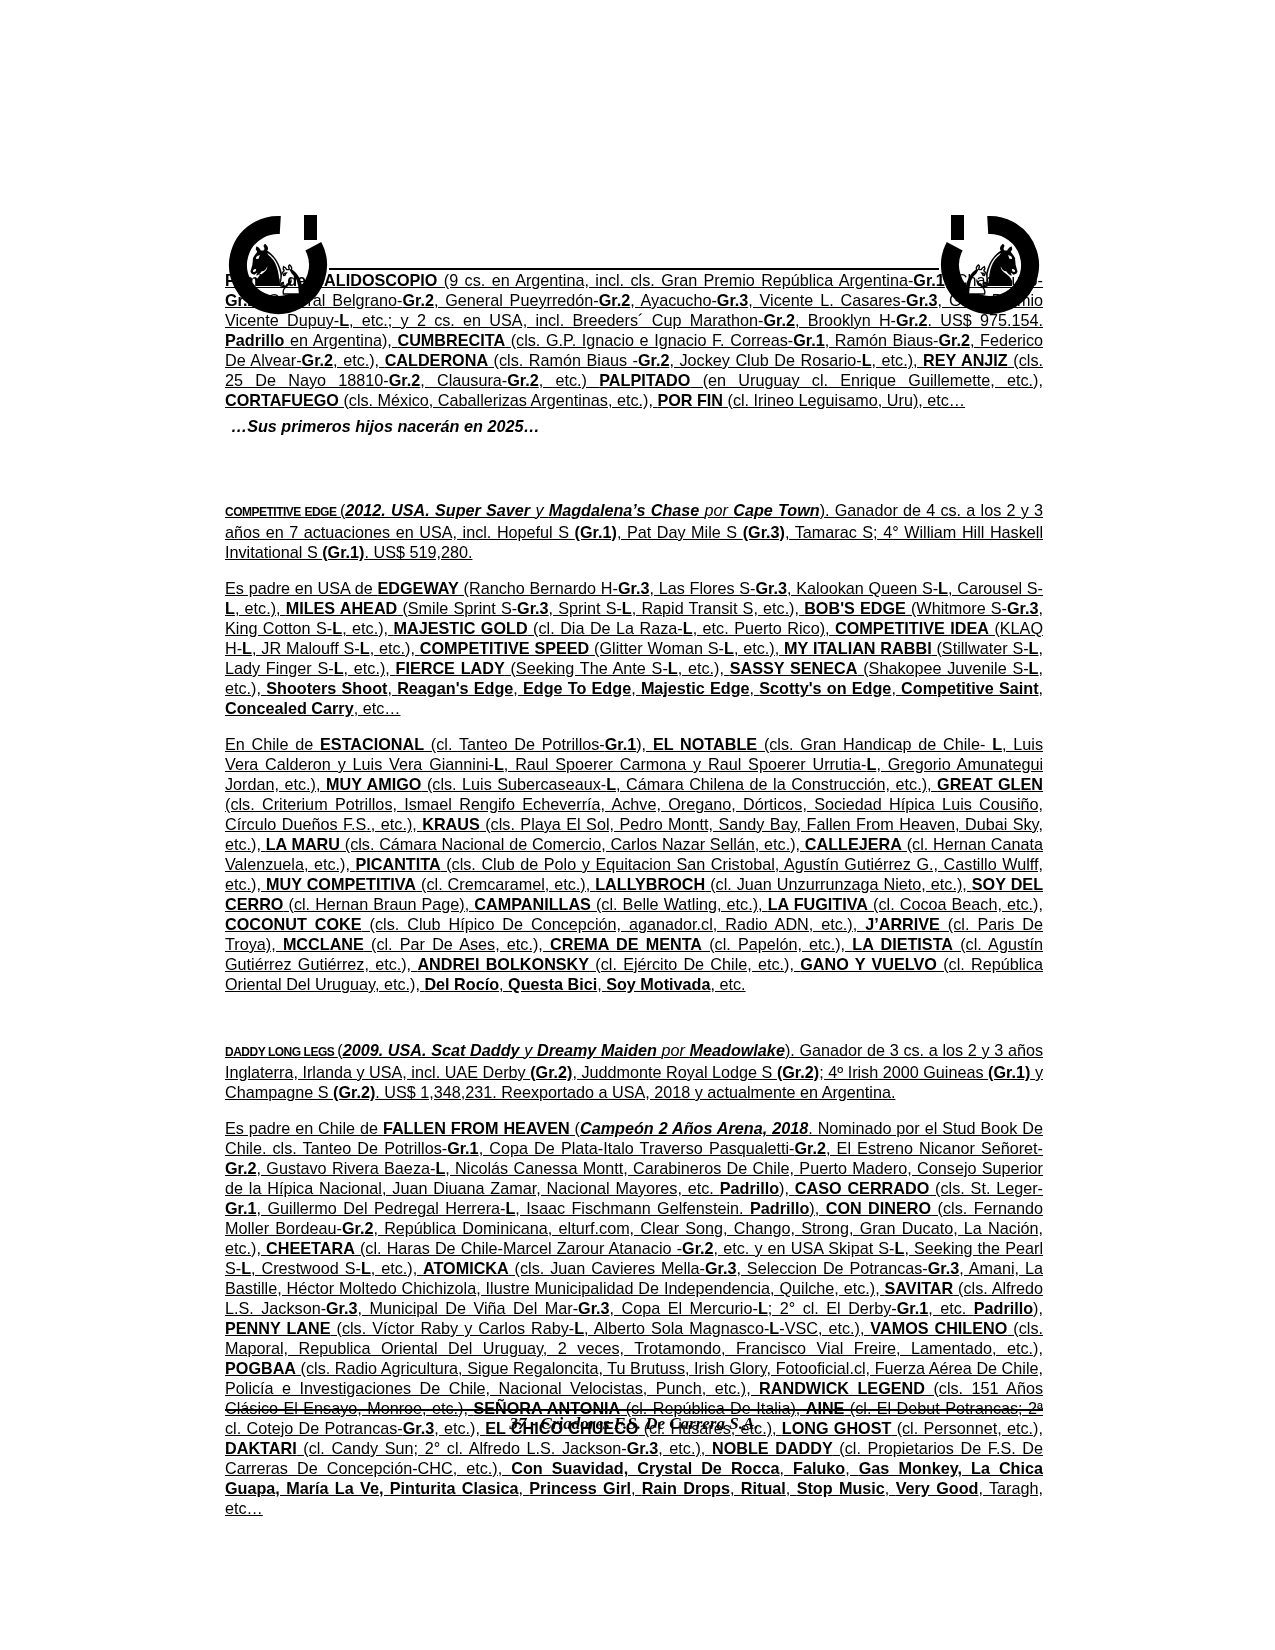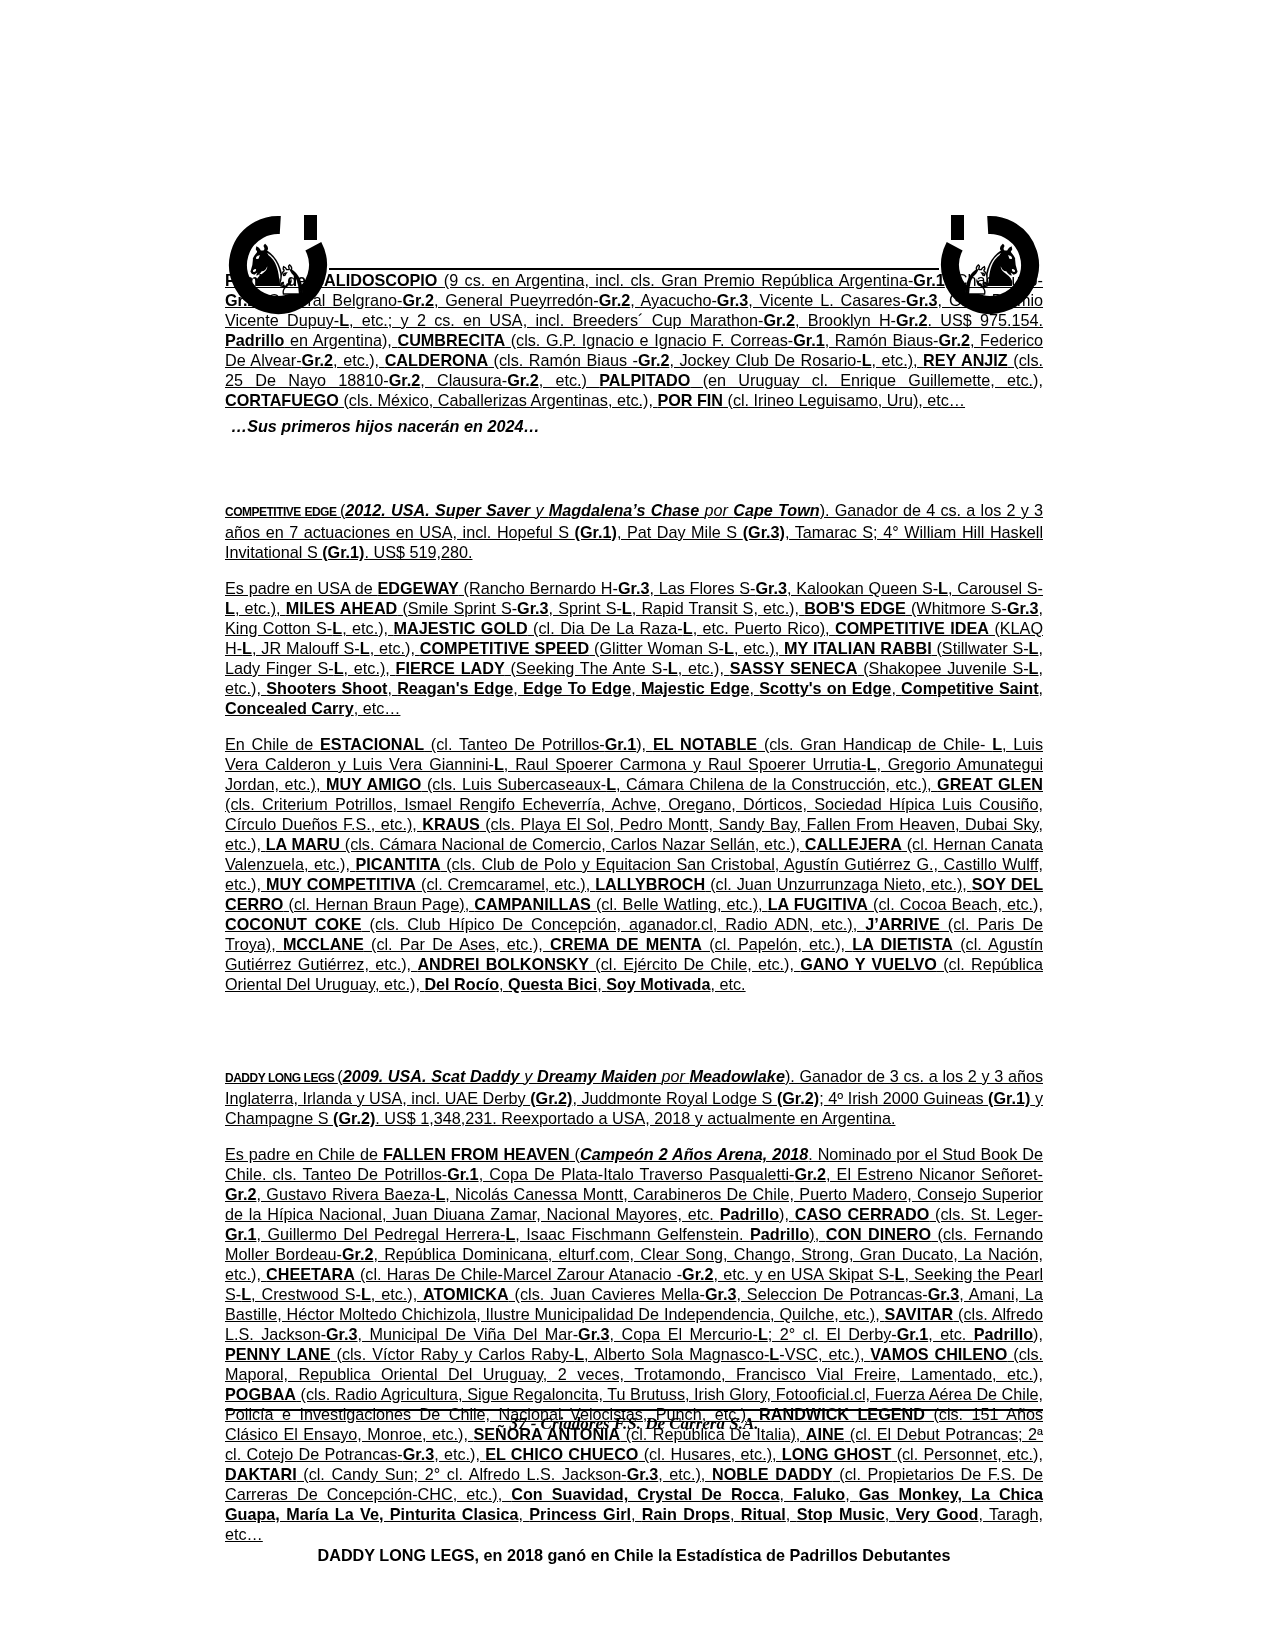--- a/index.html
+++ b/index.html
@@ -22,21 +22,21 @@
   }
   
   .content{
     position:absolute;left:225px;top:270px;width:818px;
     font-size:16.2px;line-height:20px;text-align:justify;
   }
   .para{margin:0;text-decoration:underline;}
   .note{margin:6px 0 0 6px;font-weight:bold;font-style:italic;text-align:left;}
   .gap-lg{margin-top:64px;}
   .gap-sm{margin-top:16px;}
-  .gap-xl{margin-top:72px;}
+  .gap-xl{margin-top:46px;}
   .stat{margin-top:1px;text-align:center;font-weight:bold;}
   
   .seg-n{}
   .seg-b{font-weight:bold;}
   .seg-i{font-style:italic;}
   .seg-bi{font-weight:bold;font-style:italic;}
   .seg-h{font-weight:bold;font-size:12px;letter-spacing:-0.5px;}
   
   .footer{position:absolute;left:225px;top:1409px;width:818px;border-top:2px solid #000;text-align:center;}
   .footer-text{
@@ -66,32 +66,31 @@
         <text x="48" y="82" font-size="40" fill="#fff" stroke="#000" stroke-width="1.4" font-family="DejaVu Sans, sans-serif">♞</text>
       </svg>
     </div>
     <div class="hrule"></div>
   </div>
 
   <div class="content">
 
     <p class="para"><span class="seg-b">Familia de CALIDOSCOPIO </span><span class="seg-n">(9 cs. en Argentina, incl.  cls. Gran Premio República Argentina-</span><span class="seg-b">Gr.1</span><span class="seg-n">, Chacabuco-</span><span class="seg-b">Gr.2</span><span class="seg-n">, General Belgrano-</span><span class="seg-b">Gr.2</span><span class="seg-n">, General Pueyrredón-</span><span class="seg-b">Gr.2</span><span class="seg-n">, Ayacucho-</span><span class="seg-b">Gr.3</span><span class="seg-n">, Vicente L. Casares-</span><span class="seg-b">Gr.3</span><span class="seg-n">, Gran Premio Vicente Dupuy-</span><span class="seg-b">L</span><span class="seg-n">, etc.; y 2 cs. en USA, incl. Breeders´ Cup Marathon-</span><span class="seg-b">Gr.2</span><span class="seg-n">, Brooklyn H-</span><span class="seg-b">Gr.2</span><span class="seg-n">. US$ 975.154. </span><span class="seg-b">Padrillo</span><span class="seg-n"> en Argentina), </span><span class="seg-b">CUMBRECITA</span><span class="seg-n"> (cls. G.P. Ignacio e Ignacio F. Correas-</span><span class="seg-b">Gr.1</span><span class="seg-n">, Ramón Biaus-</span><span class="seg-b">Gr.2</span><span class="seg-n">, Federico De Alvear-</span><span class="seg-b">Gr.2</span><span class="seg-n">, etc.), </span><span class="seg-b">CALDERONA</span><span class="seg-n"> (cls. Ramón Biaus -</span><span class="seg-b">Gr.2</span><span class="seg-n">, Jockey Club De Rosario-</span><span class="seg-b">L</span><span class="seg-n">, etc.), </span><span class="seg-b">REY ANJIZ</span><span class="seg-n"> (cls. 25 De Nayo 18810-</span><span class="seg-b">Gr.2</span><span class="seg-n">, Clausura-</span><span class="seg-b">Gr.2</span><span class="seg-n">, etc.) </span><span class="seg-b">PALPITADO</span><span class="seg-n"> (en Uruguay cl. Enrique Guillemette, etc.), </span><span class="seg-b">CORTAFUEGO</span><span class="seg-n"> (cls. México, Caballerizas Argentinas, etc.), </span><span class="seg-b">POR FIN</span><span class="seg-n"> (cl. Irineo Leguisamo, Uru), etc…</span></p>
 
-    <p class="note">…Sus primeros hijos nacerán en 2024…</p>
+    <p class="note">…Sus primeros hijos nacerán en 2025…</p>
 
     <section>
       <p class="para gap-lg"><span class="seg-h">COMPETITIVE EDGE </span><span class="seg-n">(</span><span class="seg-bi">2012. USA. Super Saver </span><span class="seg-i">y </span><span class="seg-bi">Magdalena’s Chase </span><span class="seg-i">por </span><span class="seg-bi">Cape Town</span><span class="seg-n">). Ganador de  4 cs. a los 2 y 3 años en 7 actuaciones en USA, incl.  Hopeful S </span><span class="seg-b">(Gr.1)</span><span class="seg-n">, Pat Day Mile S </span><span class="seg-b">(Gr.3)</span><span class="seg-n">, Tamarac  S; 4° William Hill Haskell Invitational S </span><span class="seg-b">(Gr.1)</span><span class="seg-n">. US$ 519,280.</span></p>
       <p class="para gap-sm"><span class="seg-n">Es padre en USA de </span><span class="seg-b">EDGEWAY</span><span class="seg-n"> (Rancho Bernardo H-</span><span class="seg-b">Gr.3</span><span class="seg-n">, Las Flores S-</span><span class="seg-b">Gr.3</span><span class="seg-n">, Kalookan Queen S-</span><span class="seg-b">L</span><span class="seg-n">, Carousel S-</span><span class="seg-b">L</span><span class="seg-n">, etc.), </span><span class="seg-b">MILES AHEAD</span><span class="seg-n"> (Smile Sprint S-</span><span class="seg-b">Gr.3</span><span class="seg-n">, Sprint S-</span><span class="seg-b">L</span><span class="seg-n">, Rapid Transit S, etc.), </span><span class="seg-b">BOB'S EDGE</span><span class="seg-n"> (Whitmore S-</span><span class="seg-b">Gr.3</span><span class="seg-n">, King Cotton S-</span><span class="seg-b">L</span><span class="seg-n">, etc.), </span><span class="seg-b">MAJESTIC GOLD</span><span class="seg-n"> (cl. Dia De La Raza-</span><span class="seg-b">L</span><span class="seg-n">, etc. Puerto Rico), </span><span class="seg-b">COMPETITIVE IDEA</span><span class="seg-n"> (KLAQ H-</span><span class="seg-b">L</span><span class="seg-n">, JR Malouff S-</span><span class="seg-b">L</span><span class="seg-n">, etc.), </span><span class="seg-b">COMPETITIVE SPEED</span><span class="seg-n">  (Glitter Woman S-</span><span class="seg-b">L</span><span class="seg-n">, etc.), </span><span class="seg-b">MY ITALIAN RABBI</span><span class="seg-n"> (Stillwater S-</span><span class="seg-b">L</span><span class="seg-n">, Lady Finger S-</span><span class="seg-b">L</span><span class="seg-n">, etc.), </span><span class="seg-b">FIERCE LADY</span><span class="seg-n"> (Seeking The Ante S-</span><span class="seg-b">L</span><span class="seg-n">, etc.), </span><span class="seg-b">SASSY SENECA</span><span class="seg-n"> (Shakopee Juvenile S-</span><span class="seg-b">L</span><span class="seg-n">, etc.), </span><span class="seg-b">Shooters Shoot</span><span class="seg-n">, </span><span class="seg-b">Reagan's Edge</span><span class="seg-n">, </span><span class="seg-b">Edge To Edge</span><span class="seg-n">, </span><span class="seg-b">Majestic Edge</span><span class="seg-n">, </span><span class="seg-b">Scotty's on Edge</span><span class="seg-n">, </span><span class="seg-b">Competitive Saint</span><span class="seg-n">, </span><span class="seg-b">Concealed Carry</span><span class="seg-n">, etc…</span></p>
       <p class="para gap-sm"><span class="seg-n">En Chile de </span><span class="seg-b">ESTACIONAL</span><span class="seg-n"> (cl. Tanteo De Potrillos-</span><span class="seg-b">Gr.1</span><span class="seg-n">), </span><span class="seg-b">EL NOTABLE</span><span class="seg-n"> (cls. Gran Handicap de Chile- </span><span class="seg-b">L</span><span class="seg-n">, Luis Vera Calderon y Luis Vera Giannini-</span><span class="seg-b">L</span><span class="seg-n">, Raul Spoerer Carmona y Raul Spoerer Urrutia-</span><span class="seg-b">L</span><span class="seg-n">, Gregorio Amunategui Jordan, etc.), </span><span class="seg-b">MUY AMIGO</span><span class="seg-n"> (cls. Luis Subercaseaux-</span><span class="seg-b">L</span><span class="seg-n">, Cámara Chilena de la Construcción, etc.), </span><span class="seg-b">GREAT GLEN</span><span class="seg-n"> (cls. Criterium Potrillos, Ismael Rengifo Echeverría, Achve, Oregano, Dórticos, Sociedad Hípica Luis Cousiño, Círculo Dueños F.S., etc.), </span><span class="seg-b">KRAUS</span><span class="seg-n"> (cls. Playa El Sol, Pedro Montt, Sandy Bay, Fallen From Heaven, Dubai Sky, etc.), </span><span class="seg-b">LA MARU</span><span class="seg-n"> (cls. Cámara Nacional de Comercio, Carlos Nazar Sellán, etc.), </span><span class="seg-b">CALLEJERA</span><span class="seg-n"> (cl. Hernan Canata Valenzuela, etc.), </span><span class="seg-b">PICANTITA</span><span class="seg-n"> (cls. Club de Polo y Equitacion San Cristobal, Agustín Gutiérrez G., Castillo Wulff, etc.), </span><span class="seg-b">MUY COMPETITIVA</span><span class="seg-n"> (cl. Cremcaramel, etc.), </span><span class="seg-b">LALLYBROCH</span><span class="seg-n"> (cl. Juan Unzurrunzaga Nieto, etc.), </span><span class="seg-b">SOY DEL CERRO</span><span class="seg-n"> (cl. Hernan Braun Page), </span><span class="seg-b">CAMPANILLAS</span><span class="seg-n"> (cl. Belle Watling, etc.), </span><span class="seg-b">LA FUGITIVA</span><span class="seg-n"> (cl. Cocoa Beach, etc.), </span><span class="seg-b">COCONUT COKE</span><span class="seg-n"> (cls. Club Hípico De Concepción, aganador.cl, Radio ADN, etc.), </span><span class="seg-b">J’ARRIVE</span><span class="seg-n"> (cl. Paris De Troya), </span><span class="seg-b">MCCLANE</span><span class="seg-n"> (cl. Par De Ases, etc.), </span><span class="seg-b">CREMA DE MENTA</span><span class="seg-n"> (cl. Papelón, etc.), </span><span class="seg-b">LA DIETISTA</span><span class="seg-n"> (cl. Agustín Gutiérrez Gutiérrez, etc.), </span><span class="seg-b">ANDREI BOLKONSKY</span><span class="seg-n"> (cl. Ejército De Chile, etc.), </span><span class="seg-b">GANO Y VUELVO</span><span class="seg-n"> (cl. República Oriental Del Uruguay, etc.), </span><span class="seg-b">Del Rocío</span><span class="seg-n">, </span><span class="seg-b">Questa Bici</span><span class="seg-n">, </span><span class="seg-b">Soy Motivada</span><span class="seg-n">, etc.</span></p>
     </section>
 
     <section>
       <p class="para gap-xl"><span class="seg-h">DADDY LONG LEGS </span><span class="seg-n">(</span><span class="seg-bi">2009. USA. Scat Daddy </span><span class="seg-i"> y </span><span class="seg-bi">Dreamy Maiden </span><span class="seg-i">por </span><span class="seg-bi">Meadowlake</span><span class="seg-n">). Ganador de 3 cs. a los 2 y 3 años Inglaterra, Irlanda y USA, incl. UAE Derby </span><span class="seg-b">(Gr.2)</span><span class="seg-n">, Juddmonte Royal Lodge S </span><span class="seg-b">(Gr.2)</span><span class="seg-n">; 4º Irish 2000 Guineas </span><span class="seg-b">(Gr.1)</span><span class="seg-n"> y Champagne S </span><span class="seg-b">(Gr.2)</span><span class="seg-n">. US$ 1,348,231. Reexportado a USA, 2018 y actualmente en Argentina.</span></p>
       <p class="para gap-sm"><span class="seg-n">Es padre en Chile de </span><span class="seg-b">FALLEN FROM HEAVEN</span><span class="seg-n"> (</span><span class="seg-bi">Campeón 2 Años Arena, 2018</span><span class="seg-n">. Nominado por el Stud Book De Chile. cls. Tanteo De Potrillos-</span><span class="seg-b">Gr.1</span><span class="seg-n">, Copa De Plata-Italo Traverso Pasqualetti-</span><span class="seg-b">Gr.2</span><span class="seg-n">, El Estreno Nicanor Señoret-</span><span class="seg-b">Gr.2</span><span class="seg-n">, Gustavo Rivera Baeza-</span><span class="seg-b">L</span><span class="seg-n">, Nicolás Canessa Montt, Carabineros De Chile, Puerto Madero, Consejo Superior de la Hípica Nacional, Juan Diuana Zamar, Nacional Mayores, etc. </span><span class="seg-b">Padrillo</span><span class="seg-n">), </span><span class="seg-b">CASO CERRADO</span><span class="seg-n"> (cls. St. Leger-</span><span class="seg-b">Gr.1</span><span class="seg-n">, Guillermo Del Pedregal Herrera-</span><span class="seg-b">L</span><span class="seg-n">, Isaac Fischmann Gelfenstein. </span><span class="seg-b">Padrillo</span><span class="seg-n">), </span><span class="seg-b">CON DINERO</span><span class="seg-n"> (cls. Fernando Moller Bordeau-</span><span class="seg-b">Gr.2</span><span class="seg-n">, República Dominicana, elturf.com, Clear Song, Chango, Strong, Gran Ducato, La Nación, etc.), </span><span class="seg-b">CHEETARA</span><span class="seg-n"> (cl. Haras De Chile-Marcel Zarour Atanacio  -</span><span class="seg-b">Gr.2</span><span class="seg-n">, etc. y en USA Skipat S-</span><span class="seg-b">L</span><span class="seg-n">, Seeking the Pearl S-</span><span class="seg-b">L</span><span class="seg-n">, Crestwood S-</span><span class="seg-b">L</span><span class="seg-n">, etc.), </span><span class="seg-b">ATOMICKA</span><span class="seg-n"> (cls. Juan Cavieres Mella-</span><span class="seg-b">Gr.3</span><span class="seg-n">, Seleccion De Potrancas-</span><span class="seg-b">Gr.3</span><span class="seg-n">, Amani, La Bastille, Héctor Moltedo Chichizola, Ilustre Municipalidad De Independencia, Quilche, etc.), </span><span class="seg-b">SAVITAR</span><span class="seg-n"> (cls. Alfredo L.S. Jackson-</span><span class="seg-b">Gr.3</span><span class="seg-n">, Municipal De Viña Del Mar-</span><span class="seg-b">Gr.3</span><span class="seg-n">, Copa El Mercurio-</span><span class="seg-b">L</span><span class="seg-n">;  2° cl. El Derby-</span><span class="seg-b">Gr.1</span><span class="seg-n">, etc. </span><span class="seg-b">Padrillo</span><span class="seg-n">), </span><span class="seg-b">PENNY LANE</span><span class="seg-n"> (cls. Víctor Raby y Carlos Raby-</span><span class="seg-b">L</span><span class="seg-n">, Alberto Sola Magnasco-</span><span class="seg-b">L</span><span class="seg-n">-VSC, etc.), </span><span class="seg-b">VAMOS CHILENO</span><span class="seg-n"> (cls. Maporal, Republica Oriental Del Uruguay, 2 veces, Trotamondo,  Francisco Vial Freire, Lamentado, etc.),  </span><span class="seg-b">POGBAA</span><span class="seg-n"> (cls. Radio Agricultura, Sigue Regaloncita, Tu Brutuss, Irish Glory, Fotooficial.cl, Fuerza Aérea De Chile, Policía e Investigaciones De Chile, Nacional Velocistas, Punch, etc.), </span><span class="seg-b">RANDWICK LEGEND</span><span class="seg-n"> (cls. 151 Años Clásico El Ensayo, Monroe, etc.), </span><span class="seg-b">SEÑORA ANTONIA</span><span class="seg-n"> (cl.  República De Italia), </span><span class="seg-b">AINE</span><span class="seg-n"> (cl. El Debut Potrancas; 2ª cl. Cotejo De Potrancas-</span><span class="seg-b">Gr.3</span><span class="seg-n">, etc.), </span><span class="seg-b">EL CHICO CHUECO</span><span class="seg-n">  (cl. Husares, etc.),  </span><span class="seg-b">LONG GHOST</span><span class="seg-n"> (cl. Personnet, etc.), </span><span class="seg-b">DAKTARI</span><span class="seg-n"> (cl. Candy Sun; 2° cl. Alfredo L.S. Jackson-</span><span class="seg-b">Gr.3</span><span class="seg-n">, etc.), </span><span class="seg-b">NOBLE DADDY</span><span class="seg-n"> (cl. Propietarios De F.S. De Carreras De Concepción-CHC, etc.), </span><span class="seg-b">Con Suavidad, Crystal De Rocca</span><span class="seg-n">, </span><span class="seg-b">Faluko</span><span class="seg-n">, </span><span class="seg-b">Gas Monkey, La Chica Guapa, María La Ve, Pinturita Clasica</span><span class="seg-n">, </span><span class="seg-b">Princess Girl</span><span class="seg-n">,  </span><span class="seg-b">Rain Drops</span><span class="seg-n">, </span><span class="seg-b">Ritual</span><span class="seg-n">, </span><span class="seg-b">Stop Music</span><span class="seg-n">, </span><span class="seg-b">Very Good</span><span class="seg-n">, Taragh, etc…</span></p>
-      <p class="stat">DADDY LONG LEGS, en 2018 ganó en Chile la Estadística de Padrillos  Debutantes</p>
     </section>
 
   </div>
 
   <div class="footer">
     <div class="footer-text">37 - Criadores F.S. De Carrera S.A.</div>
   </div>
 
 </div>
 

